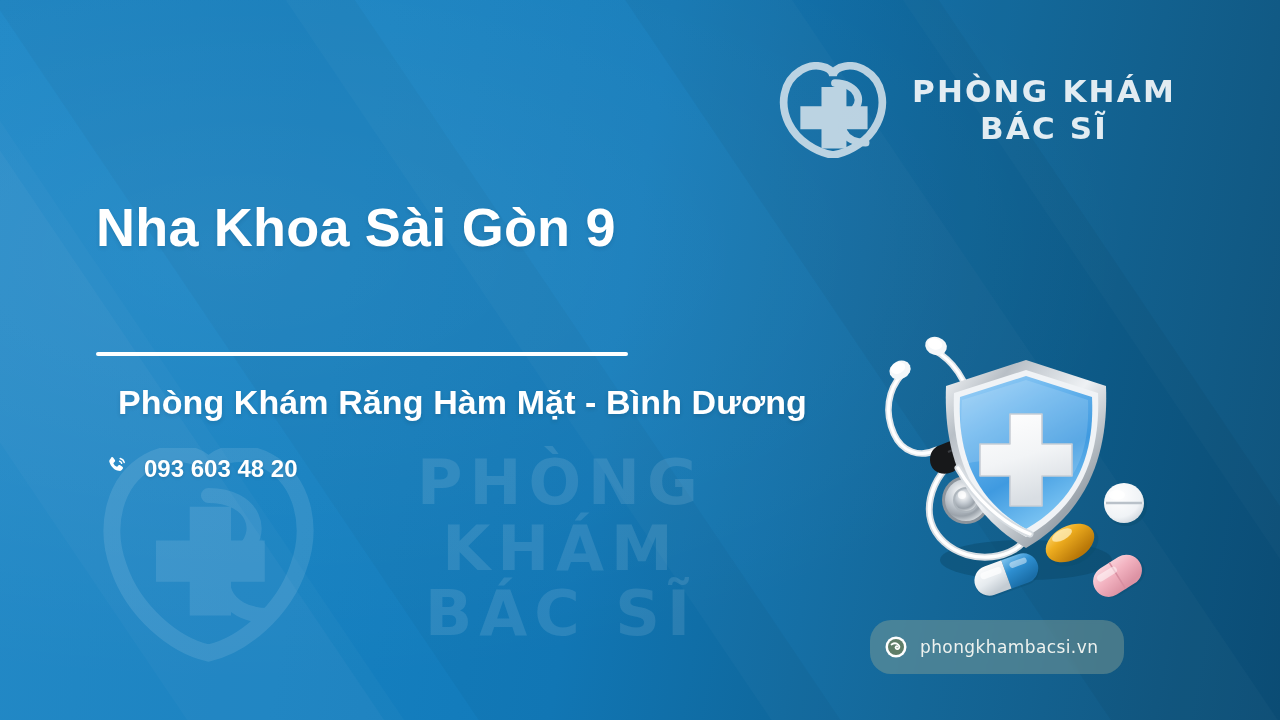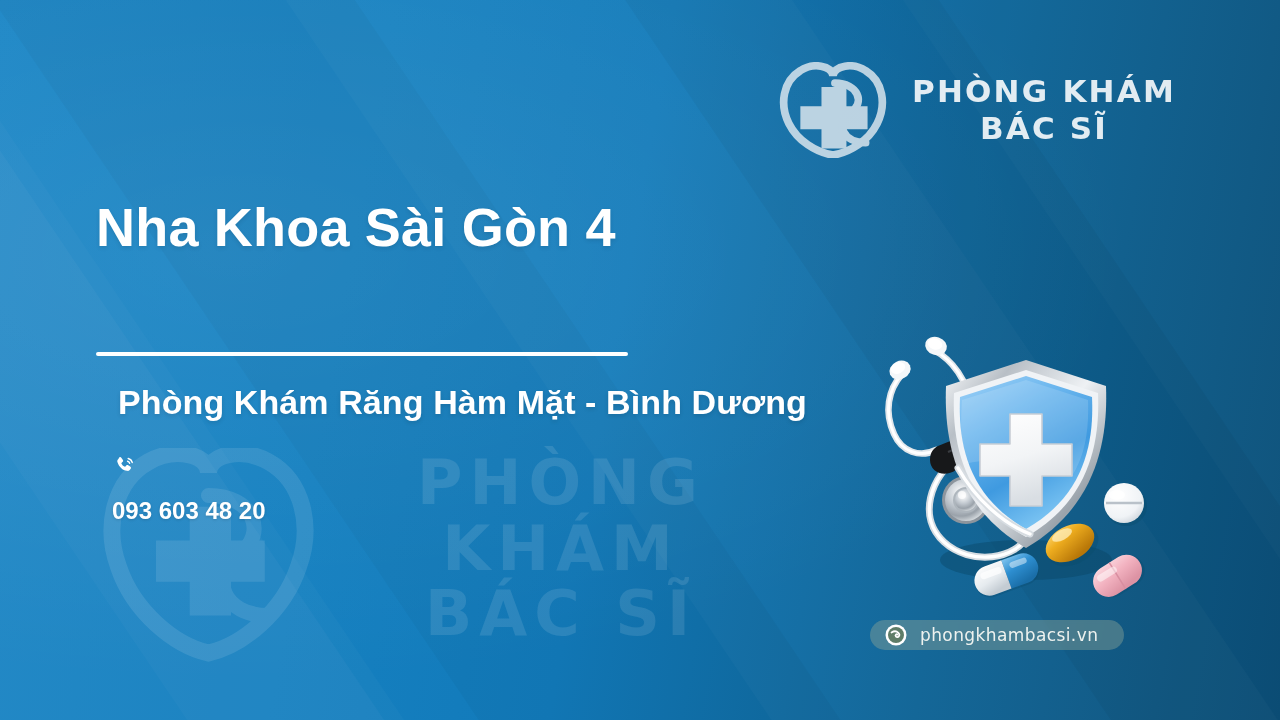--- a/index.html
+++ b/index.html
@@ -123,21 +123,21 @@
     text-shadow: 0 2px 4px rgba(0,0,0,0.12);
     margin-left: 22px;
   }
 
   .contact-row {
     position: absolute;
     display: flex;
     align-items: flex-start;
     gap: 14px;
   }
-  .row-phone { left: 112px; top: 452px; flex-direction: column; }
+  .row-phone { left: 104px; top: 452px; }
   .row-addr  { left: 96px; top: 508px; }
 
   .c-icon {
     width: 26px;
     height: 30px;
     flex: 0 0 26px;
     display: flex;
     align-items: flex-start;
     justify-content: center;
     padding-top: 2px;
@@ -149,21 +149,21 @@
     line-height: 1.42;
     white-space: pre;
     text-shadow: 0 1px 3px rgba(0,0,0,0.15);
   }
 
   
   .site-pill {
     position: absolute;
     left: 870px;
     top: 620px;
-    height: 30px;
+    height: 54px;
     display: flex;
     align-items: center;
     gap: 12px;
     padding: 0 26px 0 14px;
     border-radius: 21px;
     background: rgba(146,168,150,0.42);
     backdrop-filter: blur(2px);
   }
   .site-icon { width: 24px; height: 24px; flex: 0 0 24px; }
   .site-text {
@@ -214,21 +214,21 @@
       <path d="M60 14 C62 4 80 0 94 9 C112 20 116 44 106 64 C97 82 78 94 60 97 C42 94 23 82 14 64 C4 44 8 20 26 9 C40 0 58 4 60 14 Z" fill="none" stroke="#dfe9f0" stroke-width="8"></path>
       <path d="M48 26 h26 v20 h22 v24 h-22 v20 h-26 v-20 h-22 v-24 h22 z" fill="#dfe9f0"></path>
       <path d="M62 22 C86 22 94 42 78 53 C62 64 70 84 94 84" fill="none" stroke="#dfe9f0" stroke-width="8" stroke-linecap="round"></path>
     </svg>
     <div class="brand-text">
       <div class="brand-l1">PHÒNG KHÁM</div>
       <div class="brand-l2">BÁC SĨ</div>
     </div>
   </div>
 
-  <div class="title">Nha Khoa Sài Gòn 4</div>
+  <div class="title">Nha Khoa Sài Gòn 9</div>
   <div class="divider"></div>
   <div class="subtitle">Phòng Khám Răng Hàm Mặt - Bình Dương</div>
 
   <div class="contact-row row-phone">
     <span class="c-icon">
       <svg width="24" height="24" viewBox="0 0 24 24">
         <path d="M6.3 3.4c.6-.5 1.5-.4 2 .3l1.6 2.2c.4.6.3 1.4-.2 1.9l-1 .9c-.3.3-.4.7-.2 1 .6 1.2 1.7 2.3 2.9 2.9.4.2.8.1 1-.2l.9-1c.5-.5 1.3-.6 1.9-.2l2.2 1.6c.7.5.8 1.4.3 2l-1 1.2c-.7.8-1.8 1.1-2.8.8C9.6 16.6 6 13 4.4 8.1c-.3-1 0-2.1.8-2.8z" fill="#ffffff"></path>
         <path d="M15.2 4.4c1.9.5 3.5 2 4 4" fill="none" stroke="#ffffff" stroke-width="1.5" stroke-linecap="round"></path>
         <path d="M14.6 7.2c1 .3 1.8 1.1 2.1 2.1" fill="none" stroke="#ffffff" stroke-width="1.5" stroke-linecap="round"></path>
       </svg>

